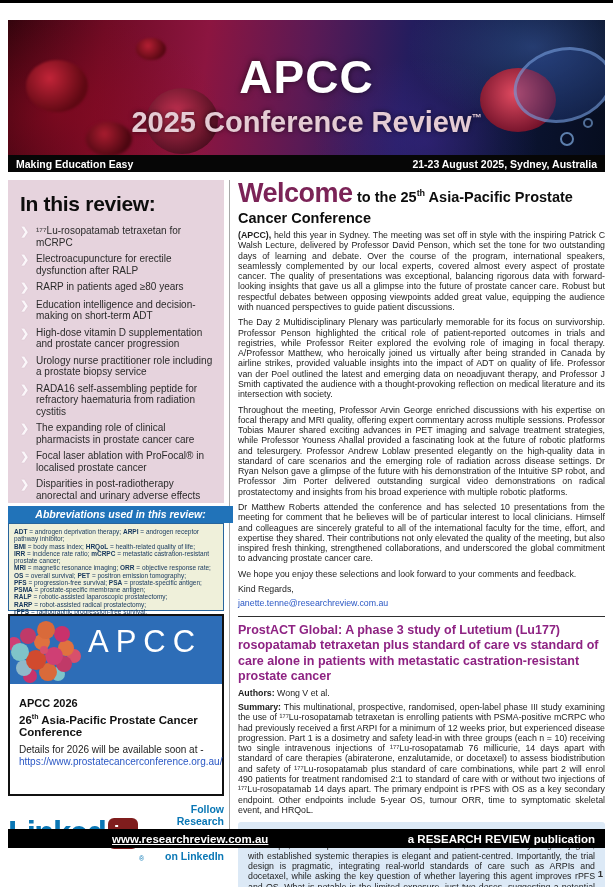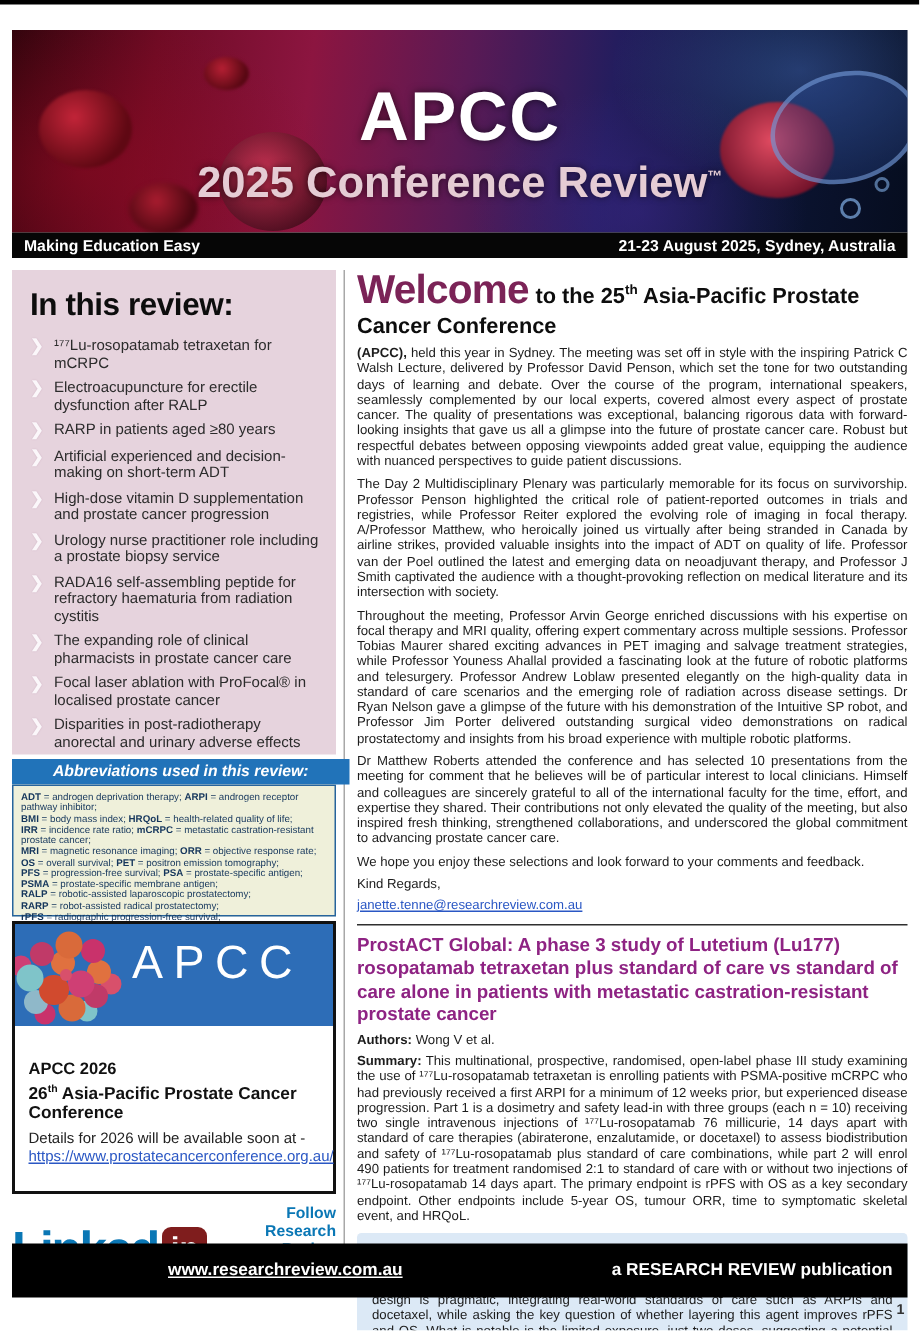--- a/index.html
+++ b/index.html
@@ -64,27 +64,27 @@
   .apcc-logo { position:relative; width:100%; height:68px; background:#2d6db7; overflow:hidden; }
   .globe { position:absolute; left:30px; top:30px; width:8px; height:8px; border-radius:50%; background:#d8506b;
     box-shadow:
       -16px -14px 0 4px #c03a68, 2px -20px 0 5px #d96a3a, 18px -16px 0 4px #c9326b,
       -24px 2px 0 5px #7fc4c9, -8px 10px 0 6px #d14a2e, 10px 6px 0 5px #cf3f74,
       22px -2px 0 4px #e0713f, -20px 18px 0 4px #8fb8c9, 4px 22px 0 5px #d96a3a,
       20px 14px 0 4px #c03a68, -2px -8px 0 4px #e0713f, 30px 6px 0 3px #d8506b,
       -30px -6px 0 3px #cf3f74, 14px 24px 0 3px #7fc4c9, -14px 26px 0 3px #c9326b; }
   .apcc-logo-word { position:absolute; left:78px; top:8px; color:#fff; font-size:31px; font-weight:normal; letter-spacing:7px; }
   .apcc-logo-tag { position:absolute; left:79px; top:44px; color:#e8367d; font-size:8.5px; font-weight:bold; letter-spacing:.4px; }
-  .apcc-body { padding:23px 9px 0 9px; }
+  .apcc-body { padding:13px 9px 0 9px; }
   .apcc-h { font-size:11px; font-weight:bold; color:#111; margin-bottom:4px; }
   .apcc-sh { font-size:11.5px; font-weight:bold; color:#111; margin-bottom:6px; }
   .apcc-sh sup { font-size:7px; }
   .apcc-p { font-size:10px; line-height:1.18; color:#222; text-align:justify; margin-bottom:6px; }
   .apcc-details { font-size:10px; line-height:1.18; color:#222; }
-  .link { color:#2a57c4; text-decoration:underline; cursor:pointer; }
+  .link { color:#2a57c4; cursor:pointer; }
 
   .linkedin-row { position:absolute; left:0; top:624px; width:216px; display:flex; align-items:center; }
   .li-word { color:#0a77b5; font-size:33px; font-weight:bold; letter-spacing:-1.5px; }
   .li-box { width:31px; height:31px; background:#7f1d1d; border-radius:6px; color:#fff; font-size:21px; font-weight:bold;
     display:flex; align-items:center; justify-content:center; margin-left:3px; }
   .li-r { color:#0a77b5; font-size:7px; align-self:flex-end; margin:0 0 1px 1px; }
   .li-follow { margin-left:auto; text-align:right; color:#0a77b5; font-size:10.5px; font-weight:bold; line-height:1.12; }
 
   
   .right-col { position:absolute; left:238px; top:178px; width:367px; }
@@ -99,21 +99,21 @@
   .sig-email { font-size:8.8px; }
 
   .rule { border-top:1.5px solid #2f2f2f; margin:8px 0 6px 0; }
 
   .article-title { color:#8e2383; font-size:12.5px; font-weight:bold; line-height:1.22; margin-bottom:4px; }
   .authors { font-size:8.8px; color:#1c1c1c; margin-bottom:4px; }
   .comment-box { background:#dce9f6; border-radius:3px; padding:8px 10px; margin-top:7px; }
   .comment-box .para { margin-bottom:0; }
 
   
-  .footer-bar { position:absolute; left:8px; top:829px; width:597px; height:36px; background:#000; color:#fff;
+  .footer-bar { position:absolute; left:8px; top:829px; width:597px; height:19px; background:#000; color:#fff;
     display:flex; align-items:center; justify-content:space-between; padding:0 10px 0 104px;
     font-size:11.5px; font-weight:bold; }
   .footer-site { text-decoration:underline; cursor:pointer; }
   .page-num { position:absolute; right:10px; top:868px; font-size:9.5px; font-weight:bold; color:#333; }
 </style>
 </head>
 <body>
 
 <div id="page">
   <div class="top-strip"></div>
@@ -148,21 +148,21 @@
       <div class="review-item">
           <span class="arrow">❯</span>
           <span class="txt">Electroacupuncture for erectile dysfunction after RALP</span>
         </div>
       <div class="review-item">
           <span class="arrow">❯</span>
           <span class="txt">RARP in patients aged ≥80 years</span>
         </div>
       <div class="review-item">
           <span class="arrow">❯</span>
-          <span class="txt">Artificial experienced and decision-making on short-term ADT</span>
+          <span class="txt">Education intelligence and decision-making on short-term ADT</span>
         </div>
       <div class="review-item">
           <span class="arrow">❯</span>
           <span class="txt">High-dose vitamin D supplementation and prostate cancer progression</span>
         </div>
       <div class="review-item">
           <span class="arrow">❯</span>
           <span class="txt">Urology nurse practitioner role including a prostate biopsy service</span>
         </div>
       <div class="review-item">

